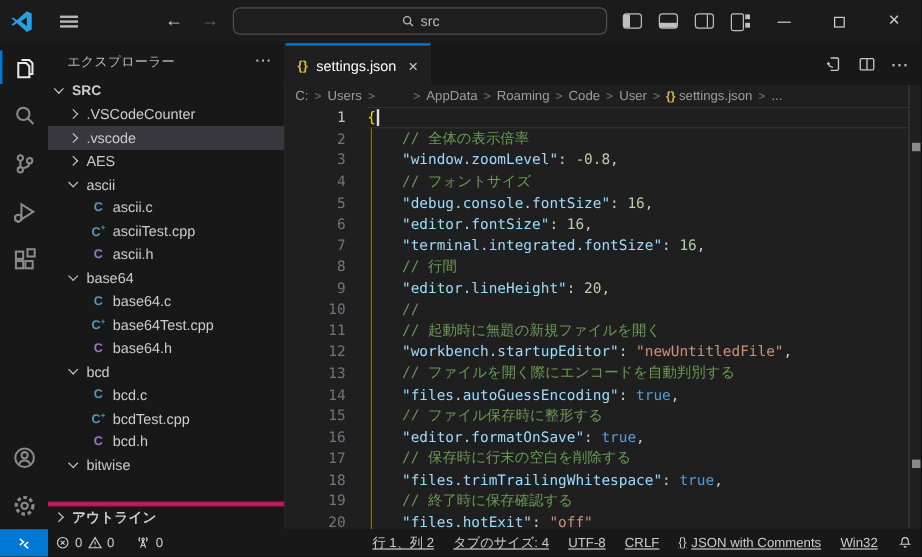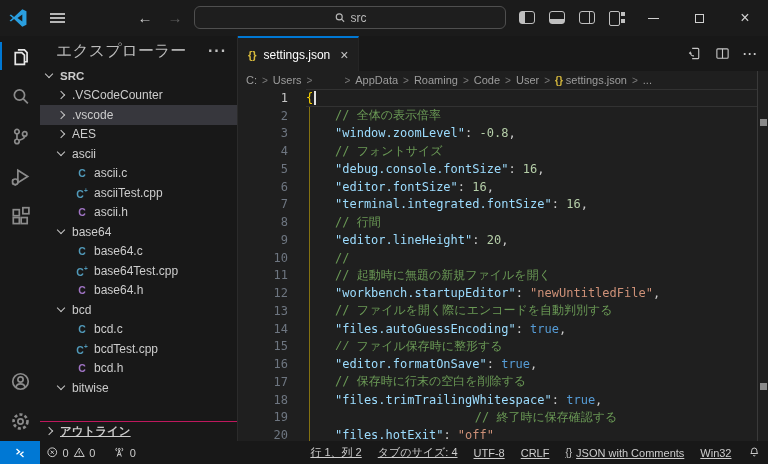--- a/index.html
+++ b/index.html
@@ -43,36 +43,36 @@
   .activitybar { width:40px; background:#181818; display:flex; flex-direction:column; }
   .act-item { width:40px; height:40px; display:flex; align-items:center; justify-content:center; position:relative; }
   .act-item svg { width:21px; height:21px; stroke:#8b8b8b; fill:none; stroke-width:1.3; }
   .act-item.active svg { stroke:#e7e7e7; }
   .act-item.active::before { content:""; position:absolute; left:0; top:6px; bottom:6px; width:2px; background:#0078d4; }
   .act-spacer { flex:1; }
 
   
   .sidebar { width:198px; background:#181818; border-right:1px solid #2b2b2b;
     display:flex; flex-direction:column; overflow:hidden; }
-  .sb-header { height:30px; display:flex; align-items:center; padding:0 10px 0 16px; color:#bbbbbb; font-size:16px; }
+  .sb-header { height:30px; display:flex; align-items:center; padding:0 10px 0 16px; color:#bbbbbb; font-size:11px; }
   .sb-header .more { margin-left:auto; letter-spacing:1px; color:#c0c0c0; font-weight:bold; }
   .tree { flex:1; overflow:hidden; }
   .tree-row { height:19.5px; display:flex; align-items:center; color:#cccccc; white-space:nowrap; }
   .tree-row.selected { background:#37373d; }
   .tree-row.root { font-weight:bold; padding-left:4px; font-size:11.5px; }
   .tree-row.d1 { padding-left:16px; }
   .tree-row.d2 { padding-left:36px; }
   .chev { width:6px; height:6px; border-right:1.4px solid #c5c5c5; border-bottom:1.4px solid #c5c5c5;
     transform:rotate(-45deg); margin:0 8px 0 2px; flex:none; }
   .chev.exp { transform:rotate(45deg); margin-top:-3px; }
   .ficon { width:12px; margin-right:6px; font-weight:bold; font-size:10.5px; flex:none; text-align:center; }
   .ficon sup { font-size:6.5px; }
   .ficon.c, .ficon.cpp { color:#519aba; }
   .ficon.h { color:#a074c4; }
-  .sb-sections { border-top:1px solid #be185d;text-decoration:underline; }
+  .sb-sections { border-top:4px solid #be185d; }
   .sb-section { height:19.5px; display:flex; align-items:center; padding-left:4px;
     font-weight:bold; font-size:11.5px; border-top:1px solid #2b2b2b; }
   .sb-section:first-child { border-top:none; }
 
   
   .editorcol { flex:1; display:flex; flex-direction:column; position:relative; background:#1f1f1f; min-width:0; }
   .tabbar { height:35px; background:#181818; display:flex; align-items:stretch; position:relative; }
   .tab { background:#1f1f1f; border-top:2px solid #0078d4; border-right:1px solid #252525;
     display:flex; align-items:center; gap:7px; padding:0 10px; color:#ffffff; }
   .json-ic { color:#d7ba3d; font-weight:bold; font-size:11px; }
@@ -367,21 +367,21 @@
             <div class="cline"><span class="gut">9</span><span class="lcontent" style="padding-left: 29px;"><span class="tk-key">"editor.lineHeight"</span><span class="tk-punc">: </span><span class="tk-num">20</span><span class="tk-punc">,</span></span></div>
             <div class="cline"><span class="gut">10</span><span class="lcontent" style="padding-left: 29px;"><span class="tk-comment">//</span></span></div>
             <div class="cline"><span class="gut">11</span><span class="lcontent" style="padding-left: 29px;"><span class="tk-comment">// 起動時に無題の新規ファイルを開く</span></span></div>
             <div class="cline"><span class="gut">12</span><span class="lcontent" style="padding-left: 29px;"><span class="tk-key">"workbench.startupEditor"</span><span class="tk-punc">: </span><span class="tk-str">"newUntitledFile"</span><span class="tk-punc">,</span></span></div>
             <div class="cline"><span class="gut">13</span><span class="lcontent" style="padding-left: 29px;"><span class="tk-comment">// ファイルを開く際にエンコードを自動判別する</span></span></div>
             <div class="cline"><span class="gut">14</span><span class="lcontent" style="padding-left: 29px;"><span class="tk-key">"files.autoGuessEncoding"</span><span class="tk-punc">: </span><span class="tk-bool">true</span><span class="tk-punc">,</span></span></div>
             <div class="cline"><span class="gut">15</span><span class="lcontent" style="padding-left: 29px; font-family: Liberation Mono, monospace;"><span class="tk-comment">// ファイル保存時に整形する</span></span></div>
             <div class="cline"><span class="gut">16</span><span class="lcontent" style="padding-left: 29px;"><span class="tk-key">"editor.formatOnSave"</span><span class="tk-punc">: </span><span class="tk-bool">true</span><span class="tk-punc">,</span></span></div>
             <div class="cline"><span class="gut">17</span><span class="lcontent" style="padding-left: 29px;"><span class="tk-comment">// 保存時に行末の空白を削除する</span></span></div>
             <div class="cline"><span class="gut">18</span><span class="lcontent" style="padding-left: 29px;"><span class="tk-key">"files.trimTrailingWhitespace"</span><span class="tk-punc">: </span><span class="tk-bool">true</span><span class="tk-punc">,</span></span></div>
-            <div class="cline"><span class="gut">19</span><span class="lcontent" style="padding-left: 29px; justify-content: center;"><span class="tk-comment">// 終了時に保存確認する</span></span></div>
+            <div class="cline"><span class="gut">19</span><span class="lcontent" style="padding-left: 29px;"><span class="tk-comment">// 終了時に保存確認する</span></span></div>
             <div class="cline"><span class="gut">20</span><span class="lcontent" style="padding-left: 29px;"><span class="tk-key">"files.hotExit"</span><span class="tk-punc">: </span><span class="tk-str">"off"</span></span></div>
           </div>
       </div>
       <div class="ruler">
         <span class="mark" style="top:48px"></span>
         <span class="mark" style="top:312px"></span>
       </div>
     </div>
   </div>
 

